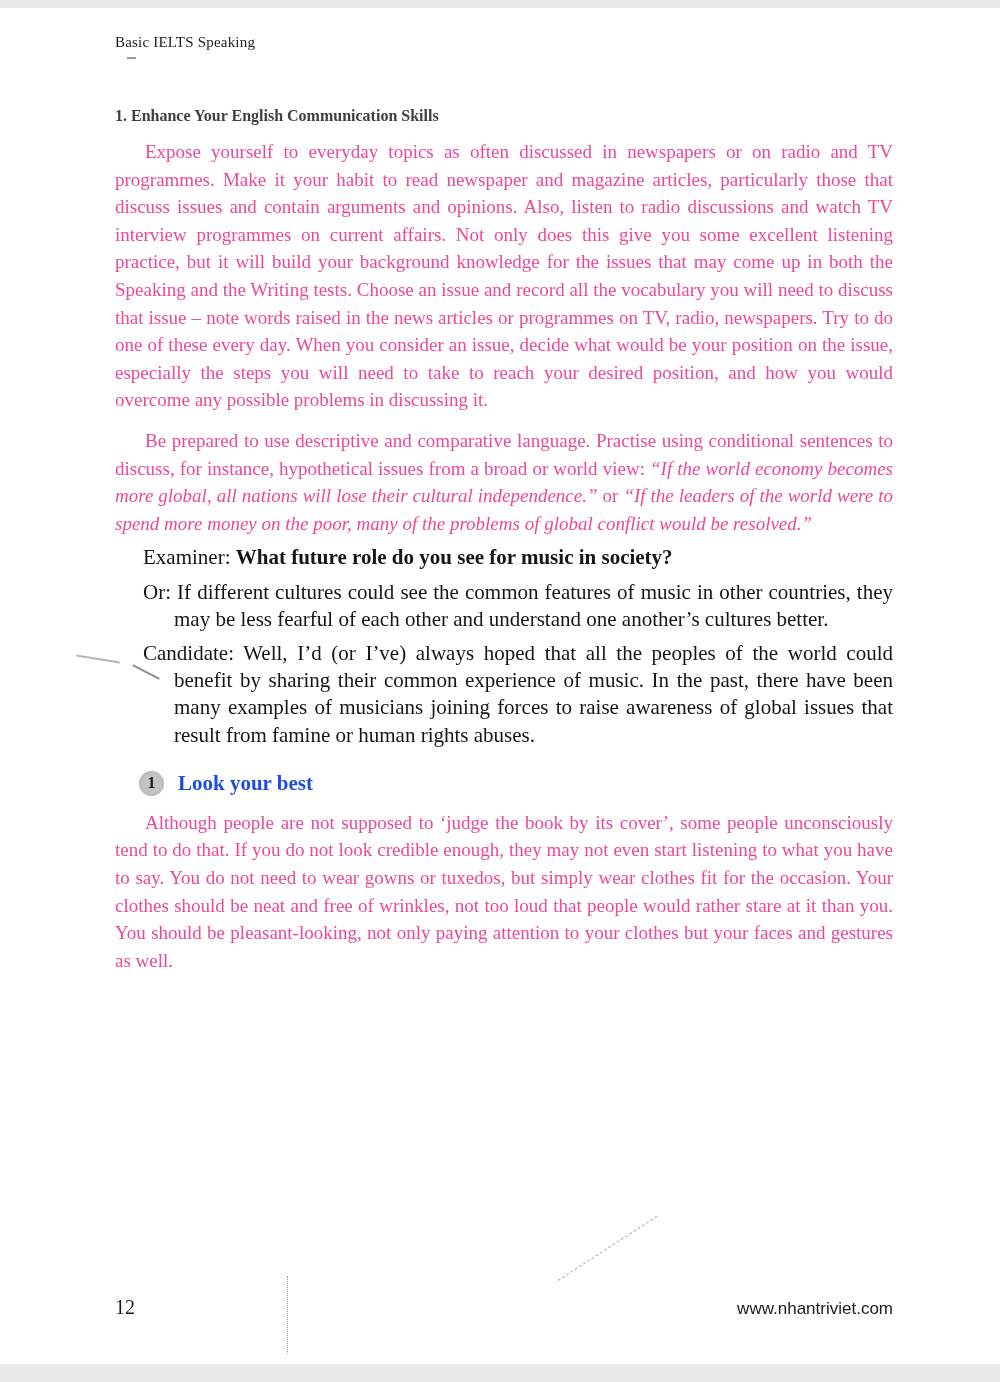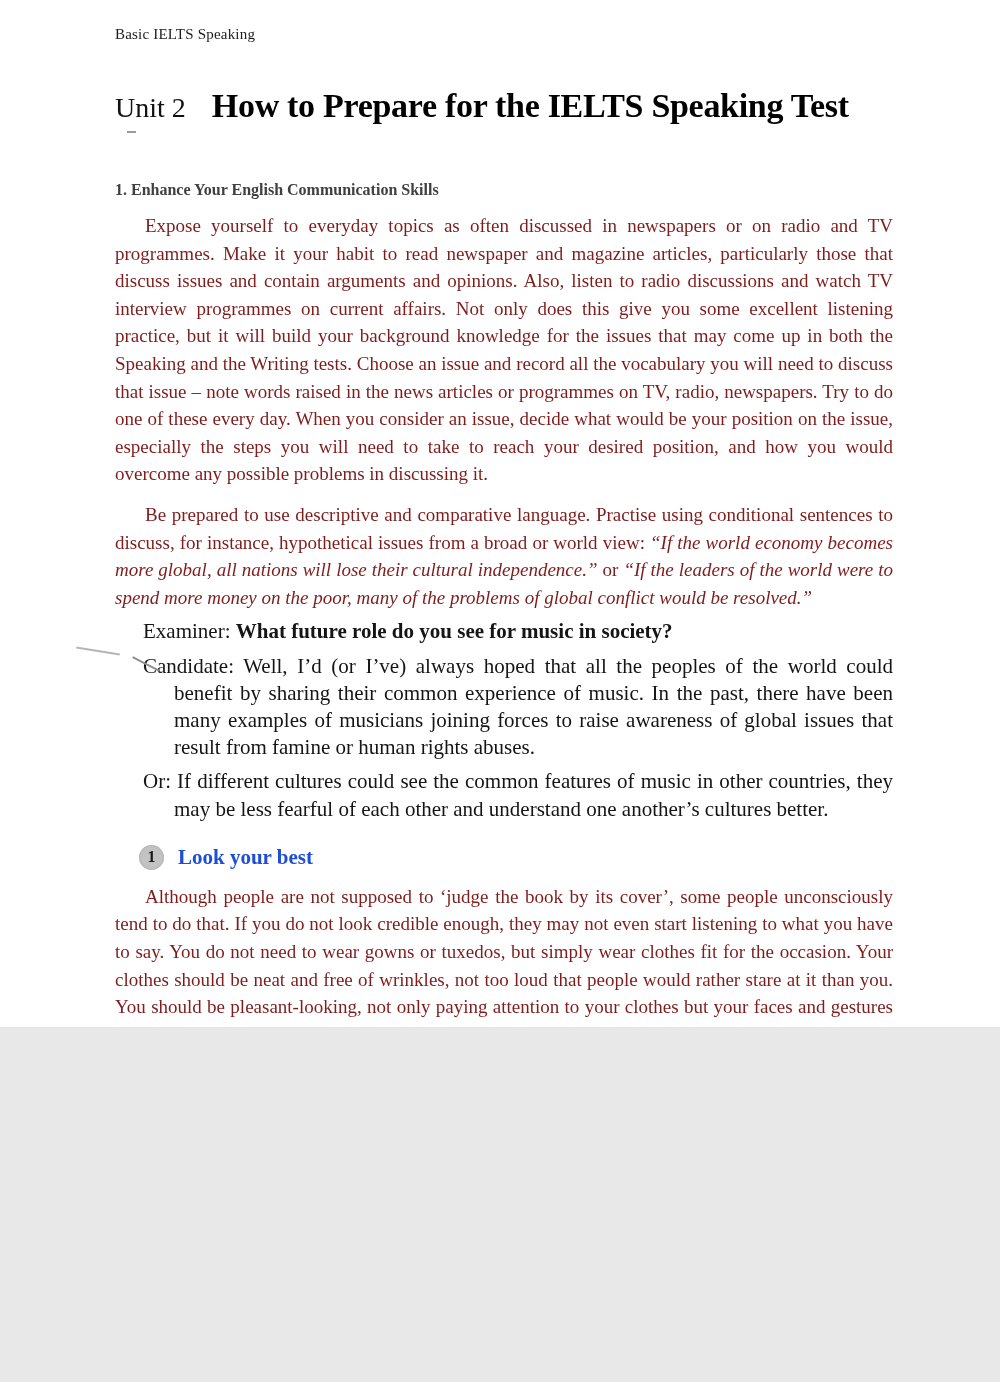--- a/index.html
+++ b/index.html
@@ -3,22 +3,22 @@
 <meta charset="utf-8">
 <style>
   html, body {
     margin: 0;
     padding: 0;
     background: #e8e8e8;
   }
   .page {
     position: relative;
     width: 1000px;
-    height: 1027px;
-    margin: 0 auto;
+    height: 1356px;
+    margin: 8px auto;
     background: #ffffff;
     overflow: hidden;
     color: #141414;
     font-family: "Liberation Serif", serif;
   }
   .content {
     position: absolute;
     left: 115px;
     top: 26px;
     width: 778px;
@@ -59,21 +59,21 @@
     margin: 0;
   }
   .sec1-heading { margin-top: 48px; }
   .sec2-heading { margin-top: 44px; }
   .body-para {
     font-size: 19px;
     line-height: 27.6px;
     text-align: justify;
     text-indent: 30px;
     margin: 13px 0 0 0;
-    color: #7f1d1d;
+    color: #ec4899;
   }
   .body-para em {
     font-style: italic;
   }
   .dialogue {
     font-size: 21px;
     line-height: 27.2px;
     text-align: justify;
     margin: 7px 0 0 28px;
     padding-left: 31px;
@@ -162,38 +162,34 @@
   }
 </style>
 </head>
 <body>
 
 <div class="page">
   <div class="content">
 
     <div class="running-head">Basic IELTS Speaking</div>
 
-    <div class="title-row">
-      <span class="unit-label">Unit 2</span>
-      <span class="unit-title">How to Prepare for the IELTS Speaking Test</span>
-    </div>
     <div class="unit-dash"></div>
 
     <h2 class="section-heading sec1-heading">1. Enhance Your English Communication Skills</h2>
 
     <p class="body-para">Expose yourself to everyday topics as often discussed in newspapers or on radio and TV programmes. Make it your habit to read newspaper and magazine articles, particularly those that discuss issues and contain arguments and opinions. Also, listen to radio discussions and watch TV interview programmes on current affairs. Not only does this give you some excellent listening practice, but it will build your background knowledge for the issues that may come up in both the Speaking and the Writing tests. Choose an issue and record all the vocabulary you will need to discuss that issue – note words raised in the news articles or programmes on TV, radio, newspapers. Try to do one of these every day. When you consider an issue, decide what would be your position on the issue, especially the steps you will need to take to reach your desired position, and how you would overcome any possible problems in discussing it.</p>
 
     <p class="body-para"><span>Be prepared to use descriptive and comparative language. Practise using conditional sentences to discuss, for instance, hypothetical issues from a broad or world view: </span><em>“If the world economy becomes more global, all nations will lose their cultural independence.”</em><span> or </span><em>“If the leaders of the world were to spend more money on the poor, many of the problems of global conflict would be resolved.”</em></p>
 
 
     <p class="dialogue"><span>Examiner: </span><span class="q-bold">What future role do you see for music in society?</span></p>
 
+    <p class="dialogue"><span>Or: </span><span>If different cultures could see the common features of music in other countries, they may be less fearful of each other and understand one another’s cultures better.</span></p>
+
     <p class="dialogue"><span>Candidate: </span><span>Well, I’d (or I’ve) always hoped that all the peoples of the world could benefit by sharing their common experience of music. In the past, there have been many examples of musicians joining forces to raise awareness of global issues that result from famine or human rights abuses.</span></p>
-
-    <p class="dialogue"><span>Or: </span><span>If different cultures could see the common features of music in other countries, they may be less fearful of each other and understand one another’s cultures better.</span></p>
 
 
     <div class="subsection-row">
       <span class="num-badge">1</span>
       <span class="subsection-title">Look your best</span>
     </div>
 
     <p class="body-para">Although people are not supposed to ‘judge the book by its cover’, some people unconsciously tend to do that. If you do not look credible enough, they may not even start listening to what you have to say. You do not need to wear gowns or tuxedos, but simply wear clothes fit for the occasion. Your clothes should be neat and free of wrinkles, not too loud that people would rather stare at it than you. You should be pleasant-looking, not only paying attention to your clothes but your faces and gestures as well.</p>
 
   </div>

